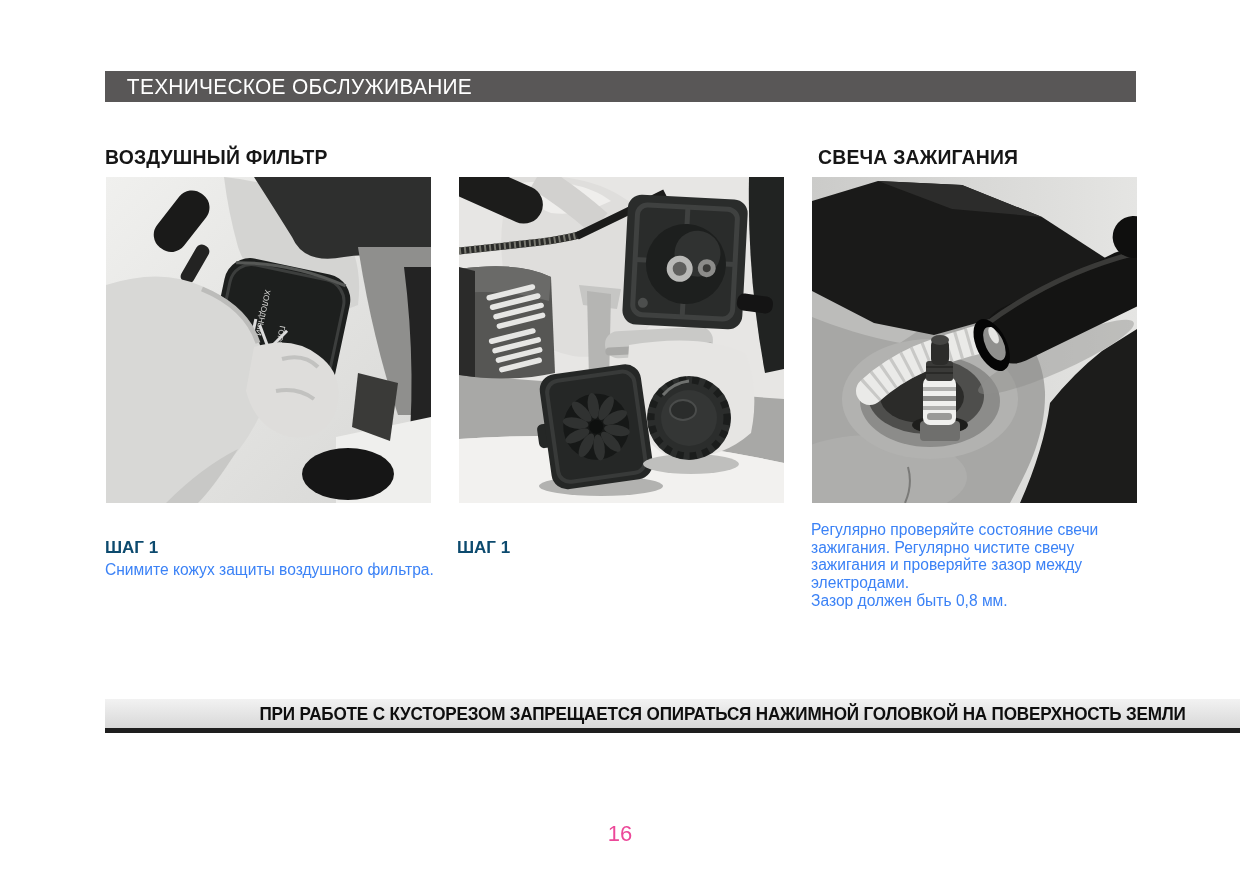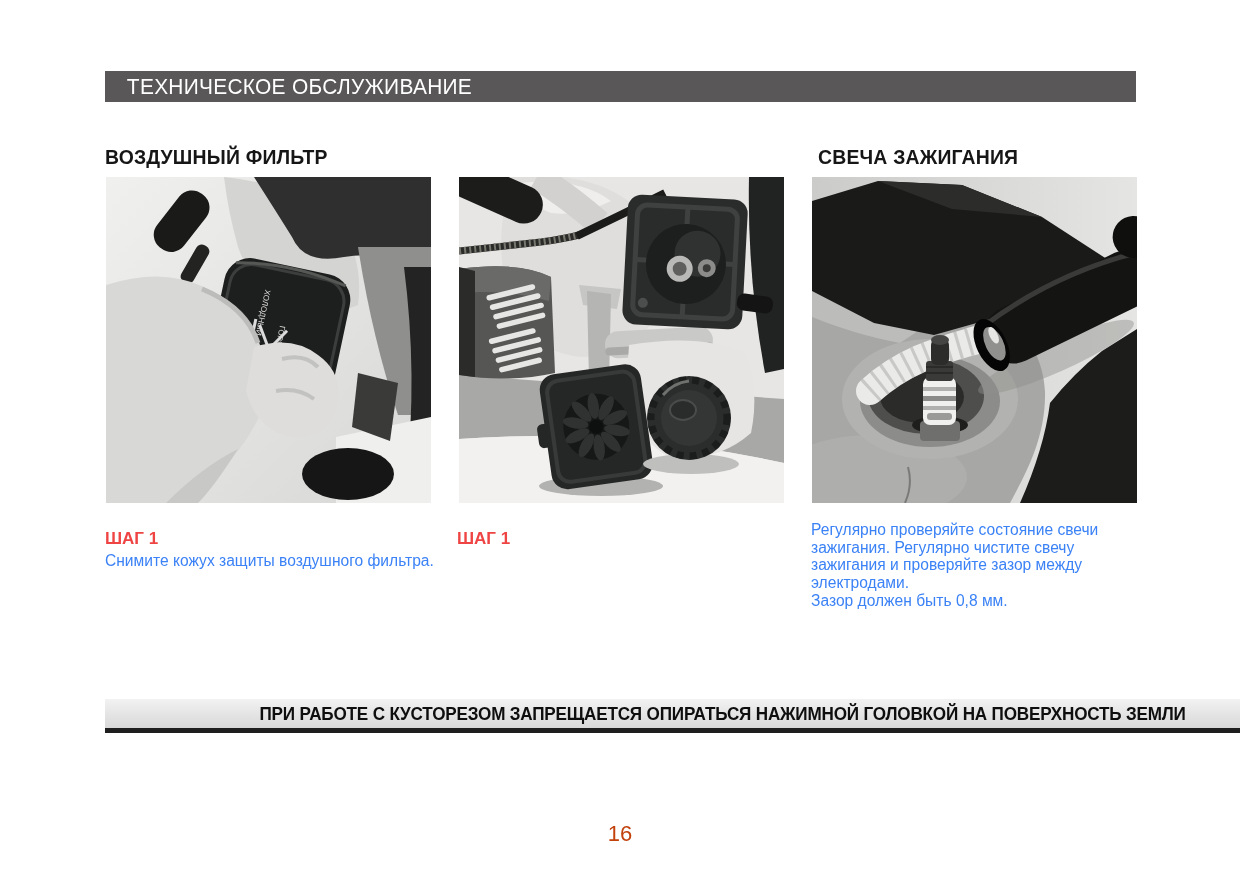--- a/index.html
+++ b/index.html
@@ -14,31 +14,31 @@
   .sec-title{position:absolute;top:146px;font-size:20px;font-weight:bold;color:#161616;
              white-space:nowrap;letter-spacing:.2px;transform:scaleX(.97);transform-origin:left center;}
   .sec-left{left:105px}.sec-right{left:818px}
 
   .photo{position:absolute;top:177px;width:325px;height:326px;background:#e6e6e4;}
   .photo svg{display:block;width:100%;height:100%;}
   .ph1{left:106px}.ph2{left:459px}.ph3{left:812px}
 
   .step{position:absolute;top:521px;width:338px;}
   .st1{left:105px}.st2{left:457px}.st3{left:811px}
-  .step-label{font-size:17px;font-weight:bold;line-height:20px;margin:8px 0 3px 0;color:#ef4444;}
+  .step-label{font-size:17px;font-weight:bold;line-height:20px;margin:17px 0 3px 0;color:#0c4a6e;}
   .step-text{font-size:15.6px;line-height:17.7px;white-space:pre-line;color:#3b82f6;}
 
   .warning{position:absolute;left:105px;top:699px;width:1236px;height:29px;
            background:linear-gradient(#f2f2f2,#d8d8d8);border-bottom:5px solid #1e1e1e;
            display:flex;align-items:center;justify-content:center;}
   .warning .t{font-weight:bold;font-size:19px;color:#0e0e0e;white-space:nowrap;
               letter-spacing:-.2px;transform:scaleX(.9);}
 
   .page-num{position:absolute;left:0;top:821px;width:1240px;text-align:center;
-            font-size:22px;color:#c2410c;}
+            font-size:22px;color:#ec4899;}
 </style>
 </head>
 <body>
 
 <div class="page">
 
   <div class="header-bar">
     <span class="t">ТЕХНИЧЕСКОЕ ОБСЛУЖИВАНИЕ</span>
   </div>
 

